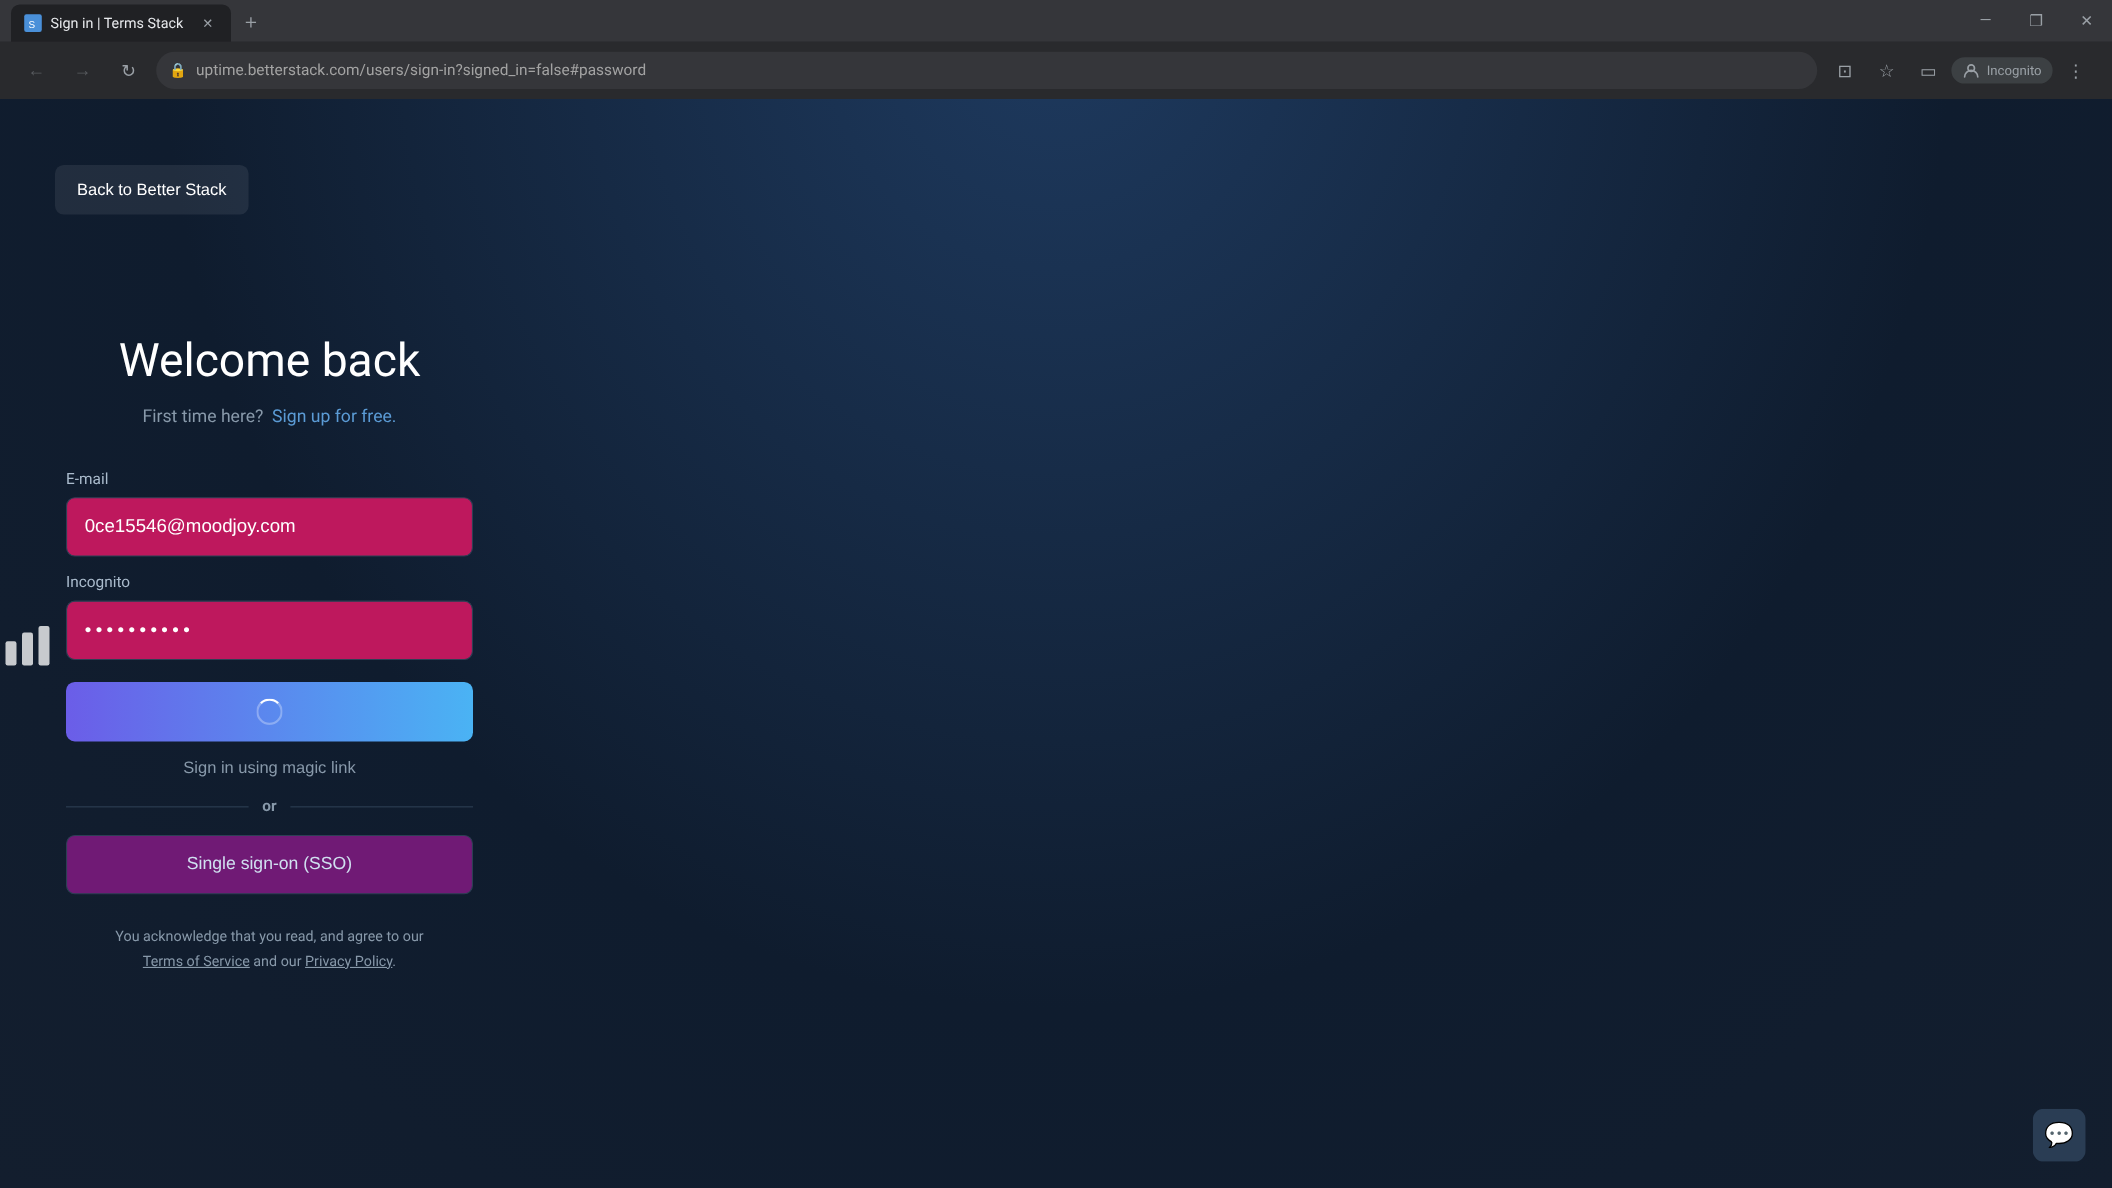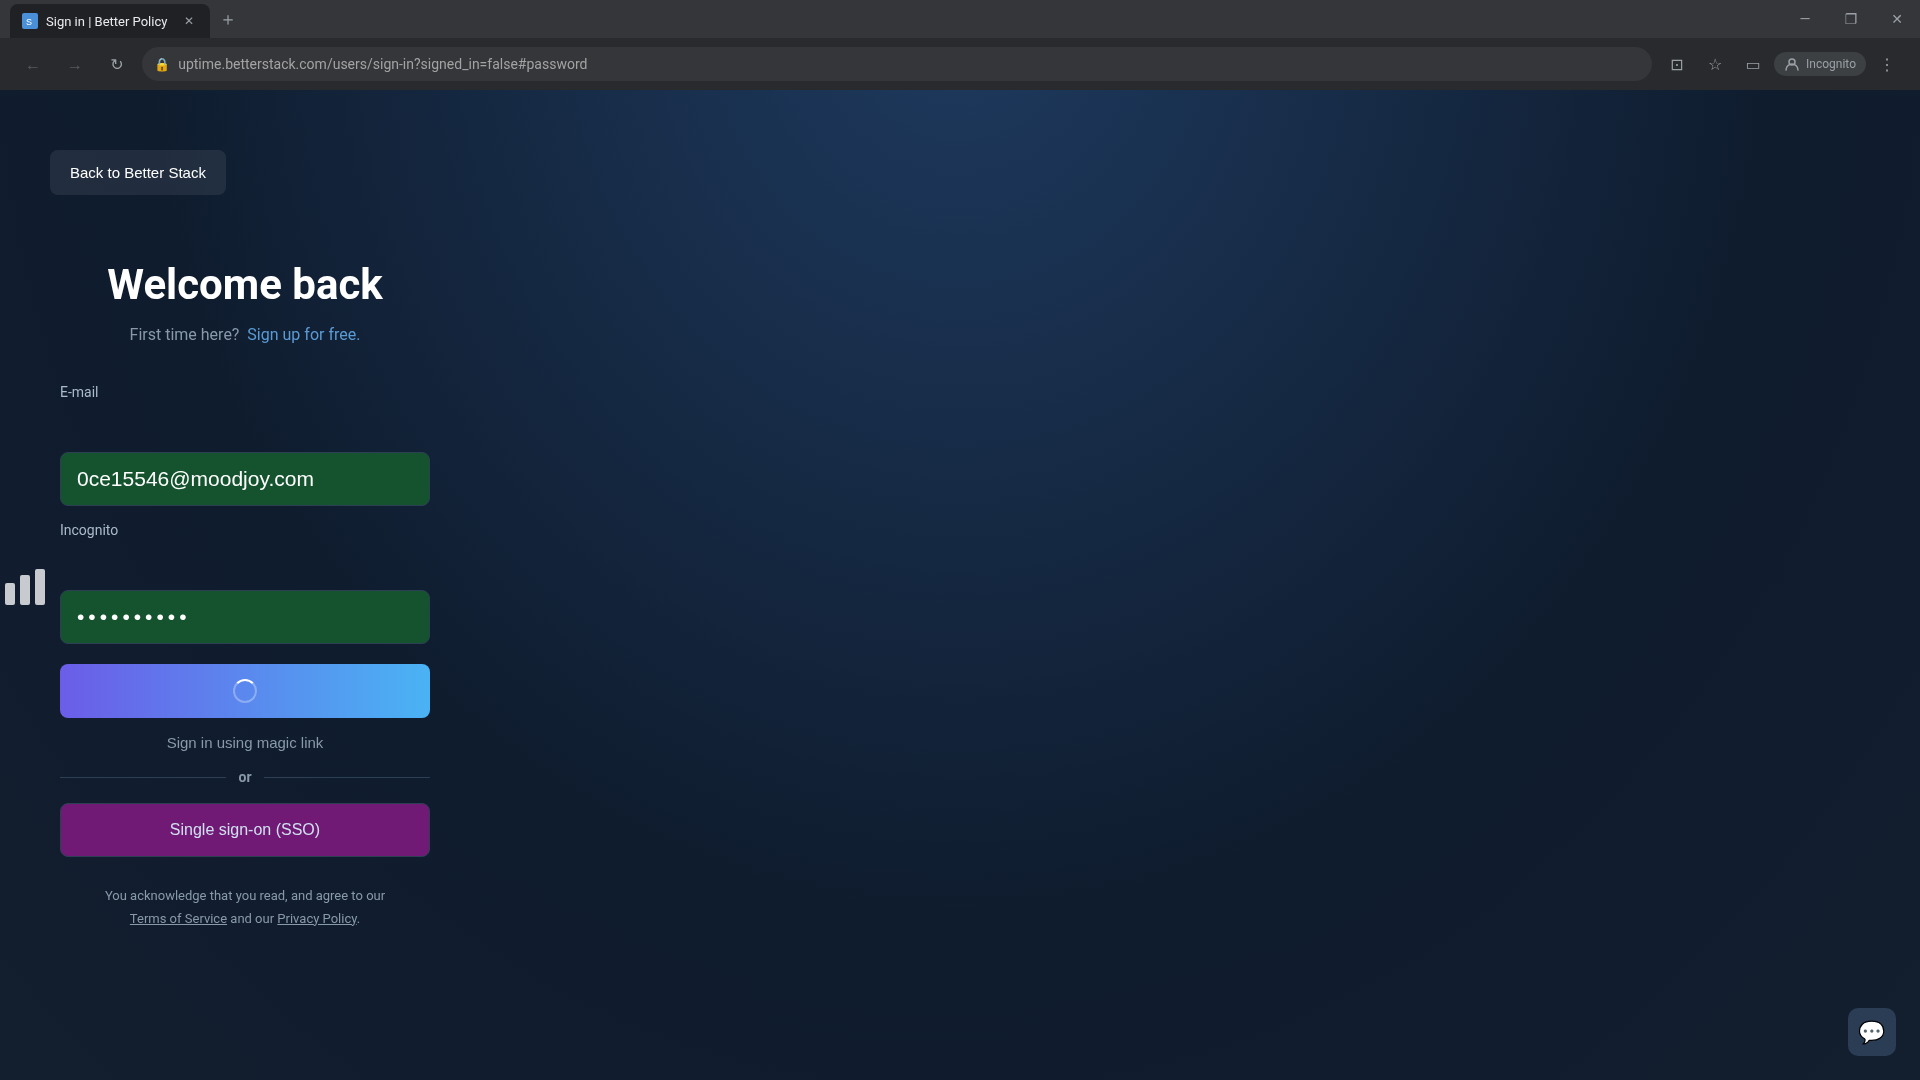--- a/index.html
+++ b/index.html
@@ -226,21 +226,21 @@
     .form-container {
       margin-top: 20px;
       width: 370px;
       display: flex;
       flex-direction: column;
       align-items: center;
     }
 
     .welcome-title {
       font-size: 42px;
-      font-weight: 700;
+      font-weight: 400;
       color: #ffffff;
       margin-bottom: 16px;
       text-align: center;
     }
 
     .subtitle {
       font-size: 16px;
       color: #8899aa;
       margin-bottom: 40px;
       text-align: center;
@@ -259,28 +259,27 @@
     .form-label {
       display: block;
       color: #aabbcc;
       font-size: 14px;
       margin-bottom: 8px;
     }
 
     .form-input {
       width: 100%;
       height: 54px;
-      background: #14532d;
+      background: #be185d;
       border: 1.5px solid #2d3f54;
       border-radius: 8px;
       padding: 0 16px;
       color: #ffffff;
-      font-size: 21px;
+      font-size: 17px;
       outline: none;
-      margin-top: 44px;
     }
 
     .form-input.password-field {
       letter-spacing: 4px;
     }
 
     .form-input.password-field::placeholder {
       letter-spacing: normal;
     }
 
@@ -396,21 +395,21 @@
 
 <div class="browser-chrome">
   <div class="tab-bar">
     <div class="tab">
       <div class="tab-favicon">
         <svg width="12" height="12" viewBox="0 0 12 12" fill="none">
           <rect width="12" height="12" rx="2" fill="#4a90d9"></rect>
           <text x="2" y="10" font-size="9" fill="white" font-family="sans-serif">S</text>
         </svg>
       </div>
-      <span class="tab-title">Sign in | Better Policy</span>
+      <span class="tab-title">Sign in | Terms Stack</span>
       <div class="tab-close">✕</div>
     </div>
     <div class="tab-new-btn">＋</div>
 
     <div class="window-controls">
       <div class="window-btn">—</div>
       <div class="window-btn">❐</div>
       <div class="window-btn close">✕</div>
     </div>
   </div>

